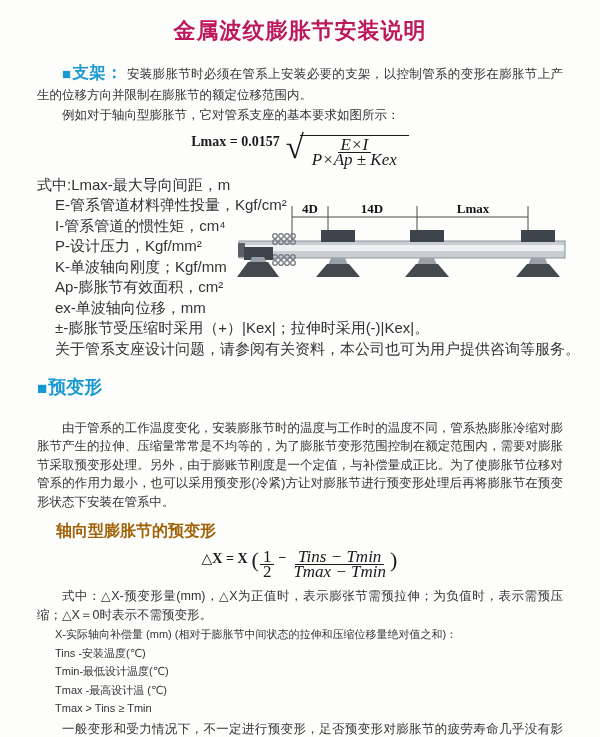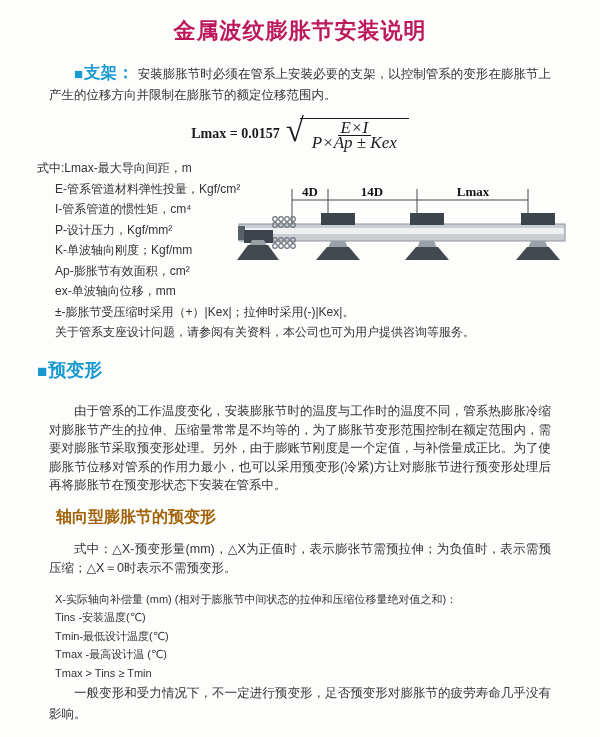--- a/index.html
+++ b/index.html
@@ -3,68 +3,69 @@
 <meta charset="utf-8">
 <style>
   html,body{margin:0;padding:0;background:#fdfdfc;}
   body{width:600px;height:737px;overflow:hidden;
        font-family:"Liberation Sans","DejaVu Sans",sans-serif;color:#333;}
   .page{padding:12px 37px 0 37px;}
 
   .title{font-size:22px;font-weight:bold;color:#be185d;text-align:center;
          margin:4px 0 16px 0;letter-spacing:1px;}
 
-  p{margin:12px;}
+  p{margin:0;}
   .para{font-size:12.5px;line-height:20.5px;color:#333;text-align:justify;}
   .ind2{text-indent:2em;}
 
   .sec-bullet{color:#1899d1;font-size:15px;margin-right:1px;vertical-align:-1px;}
   .sec-head{color:#1899d1;font-size:16.5px;font-weight:bold;margin-right:4px;}
 
   .h2{margin:14px 0 20px 0;font-size:18px;font-weight:bold;color:#1899d1;}
   .h2 .sec-bullet{font-size:17px;}
   .h3{font-size:16px;font-weight:bold;color:#a16207;margin:10px 0 8px 19px;}
 
   
-  .formula{display:flex;justify-content:center;align-items:center;
+  .formula{display:flex;justify-content:center;align-items:flex-start;
            font-family:"Liberation Serif","DejaVu Serif",serif;color:#1a1a1a;
            font-size:14px;margin:8px 0;}
   .formula .f-pre{font-weight:bold;margin-right:6px;}
   .formula .f-lhs{font-weight:bold;margin-right:3px;}
   .root{display:inline-flex;align-items:flex-start;}
   .rad{font-size:33px;line-height:26px;font-weight:400;margin-right:-4px;}
   .rootbox{border-top:1.5px solid #1a1a1a;padding:2px 9px 0 9px;margin-top:1px;}
   .frac{display:inline-flex;flex-direction:column;align-items:center;
         font-size:17px;line-height:14px;vertical-align:middle;}
   .frac .fn{border-bottom:1px solid #1a1a1a;padding:0 3px;}
   .frac .fd{padding:0 3px;}
   .serif-it{font-style:italic;}
   .paren{font-size:22px;font-weight:400;line-height:20px;margin:0 1px;}
   .f-op{margin:0 4px;font-weight:bold;}
 
   
   .defs-wrap{position:relative;margin-top:4px;min-height:186px;}
-  .def-line{font-size:12px;line-height:20.5px;white-space:nowrap;}
+  .def-line{font-size:15px;line-height:20.5px;white-space:nowrap;}
   .def-line.sub{padding-left:18px;}
 
   .diagram{position:absolute;top:26px;right:-4px;}
 
   .items .def-line{line-height:18.5px;font-size:11px;white-space:normal;}
   .closing{margin-top:1px;}
 </style>
 </head>
 <body>
 
 <div class="page">
 
   <div class="title">金属波纹膨胀节安装说明</div>
 
   <p class="para ind2">
     <span class="sec-bullet">■</span><span class="sec-head">支架：</span><span>安装膨胀节时必须在管系上安装必要的支架，以控制管系的变形在膨胀节上产生的位移方向并限制在膨胀节的额定位移范围内。</span>
   </p>
+  <p class="para ind2">例如对于轴向型膨胀节，它对管系支座的基本要求如图所示：</p>
 
   <div class="formula">
     <span class="f-pre">Lmax = 0.0157</span>
     <span class="root">
       <span class="rad">√</span>
       <span class="rootbox">
         <span class="frac serif-it">
           <span class="fn">E×I</span>
           <span class="fd">P×Ap ± Kex</span>
         </span>
@@ -153,20 +154,34 @@
   </div>
 
   <div class="h2">
     <span class="sec-bullet">■</span><span>预变形</span>
   </div>
 
   <p class="para ind2" style="line-height:18.5px;">由于管系的工作温度变化，安装膨胀节时的温度与工作时的温度不同，管系热膨胀冷缩对膨胀节产生的拉伸、压缩量常常是不均等的，为了膨胀节变形范围控制在额定范围内，需要对膨胀节采取预变形处理。另外，由于膨账节刚度是一个定值，与补偿量成正比。为了使膨胀节位移对管系的作用力最小，也可以采用预变形(冷紧)方让对膨胀节进行预变形处理后再将膨胀节在预变形状态下安装在管系中。</p>
 
   <div class="h3">轴向型膨胀节的预变形</div>
 
+  <div class="formula">
+    <span class="f-lhs">△X = X</span>
+    <span class="paren">(</span>
+    <span class="frac">
+      <span class="fn">1</span>
+      <span class="fd">2</span>
+    </span>
+    <span class="f-op">−</span>
+    <span class="frac serif-it">
+      <span class="fn">Tins − Tmin</span>
+      <span class="fd">Tmax − Tmin</span>
+    </span>
+    <span class="paren">)</span>
+  </div>
 
   <p class="para ind2" style="line-height:19px;">式中：△X-预变形量(mm)，△X为正值时，表示膨张节需预拉伸；为负值时，表示需预压缩；△X＝0时表示不需预变形。</p>
 
   <div class="items">
     <div class="def-line sub">X-实际轴向补偿量 (mm) (相对于膨胀节中间状态的拉伸和压缩位移量绝对值之和)：</div>
     <div class="def-line sub">Tins -安装温度(℃)</div>
     <div class="def-line sub">Tmin-最低设计温度(℃)</div>
     <div class="def-line sub">Tmax -最高设计温 (℃)</div>
     <div class="def-line sub">Tmax &gt; Tins ≥ Tmin</div>
   </div>

